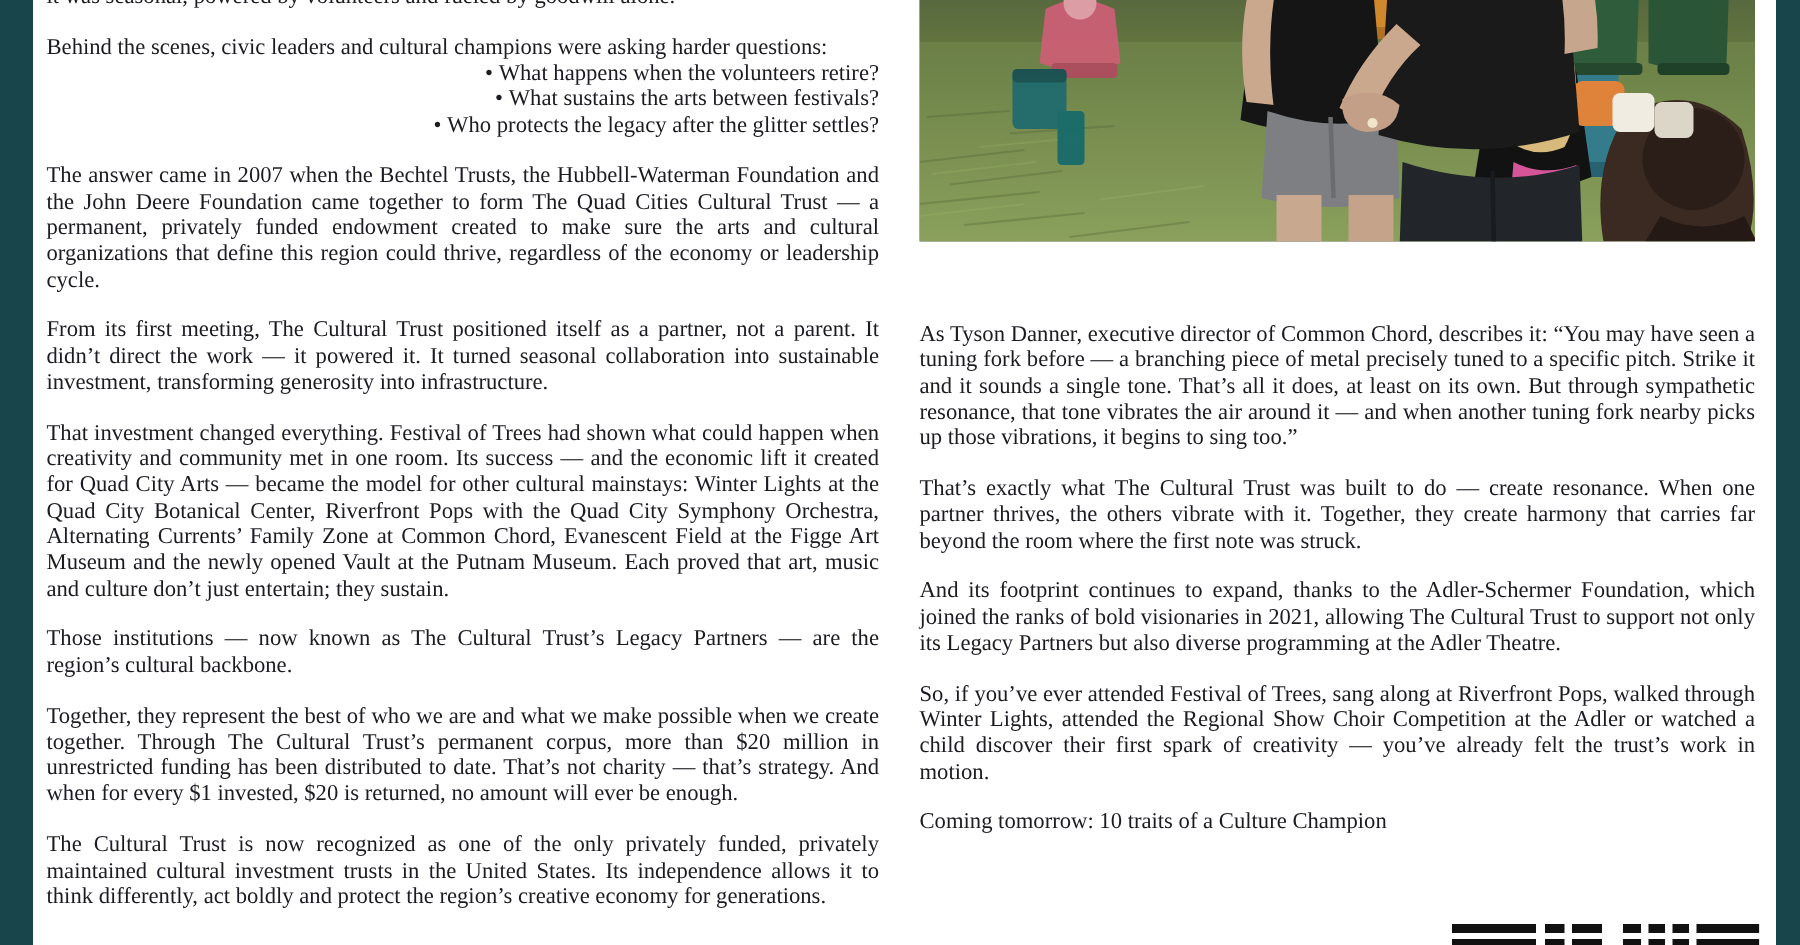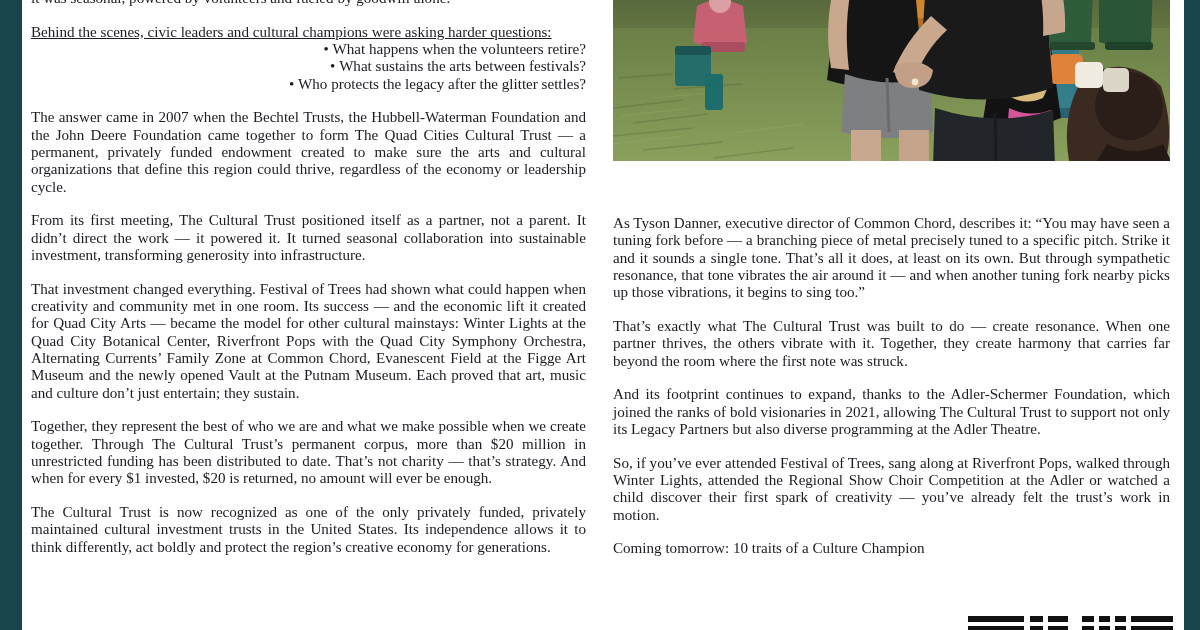--- a/index.html
+++ b/index.html
@@ -57,21 +57,21 @@
   }
 
   
   .col-left { top: -10px; }
 
   .para {
     margin: 0 0 16.5px 0;
   }
   .para:last-child { margin-bottom: 0; }
 
-  .para.tight { margin-bottom: 0; text-decoration: underline; }
+  .para.tight { margin-bottom: 0; }
 
   .bullets {
     list-style: none;
     margin: 0 0 16.5px 0;
     padding: 0;
     text-align: right;
   }
   .bullets li {
     text-indent: 0;
     padding-left: 0;
@@ -259,20 +259,21 @@
       <li>What sustains the arts between festivals?</li>
       <li>Who protects the legacy after the glitter settles?</li>
     </ul>
 
     <p class="para">The answer came in 2007 when the Bechtel Trusts, the Hubbell-Waterman Foundation and the John Deere Foundation came together to form The Quad Cities Cultural Trust — a permanent, privately funded endowment created to make sure the arts and cultural organizations that define this region could thrive, regardless of the economy or leadership cycle.</p>
 
     <p class="para">From its first meeting, The Cultural Trust positioned itself as a partner, not a parent. It didn’t direct the work — it powered it. It turned seasonal collaboration into sustainable investment, transforming generosity into infrastructure.</p>
 
     <p class="para">That investment changed everything. Festival of Trees had shown what could happen when creativity and community met in one room. Its success — and the economic lift it created for Quad City Arts — became the model for other cultural mainstays: Winter Lights at the Quad City Botanical Center, Riverfront Pops with the Quad City Symphony Orchestra, Alternating Currents’ Family Zone at Common Chord, Evanescent Field at the Figge Art Museum and the newly opened Vault at the Putnam Museum. Each proved that art, music and culture don’t just entertain; they sustain.</p>
 
+    <p class="para">Those institutions — now known as The Cultural Trust’s Legacy Partners — are the region’s cultural backbone.</p>
 
     <p class="para">Together, they represent the best of who we are and what we make possible when we create together. Through The Cultural Trust’s permanent corpus, more than $20 million in unrestricted funding has been distributed to date. That’s not charity — that’s strategy. And when for every $1 invested, $20 is returned, no amount will ever be enough.</p>
 
     <p class="para">The Cultural Trust is now recognized as one of the only privately funded, privately maintained cultural investment trusts in the United States. Its independence allows it to think differently, act boldly and protect the region’s creative economy for generations.</p>
   </div>
 
   <div class="col col-right">
 
     <p class="para">As Tyson Danner, executive director of Common Chord, describes it: “You may have seen a tuning fork before — a branching piece of metal precisely tuned to a specific pitch. Strike it and it sounds a single tone. That’s all it does, at least on its own. But through sympathetic resonance, that tone vibrates the air around it — and when another tuning fork nearby picks up those vibrations, it begins to sing too.”</p>
 

